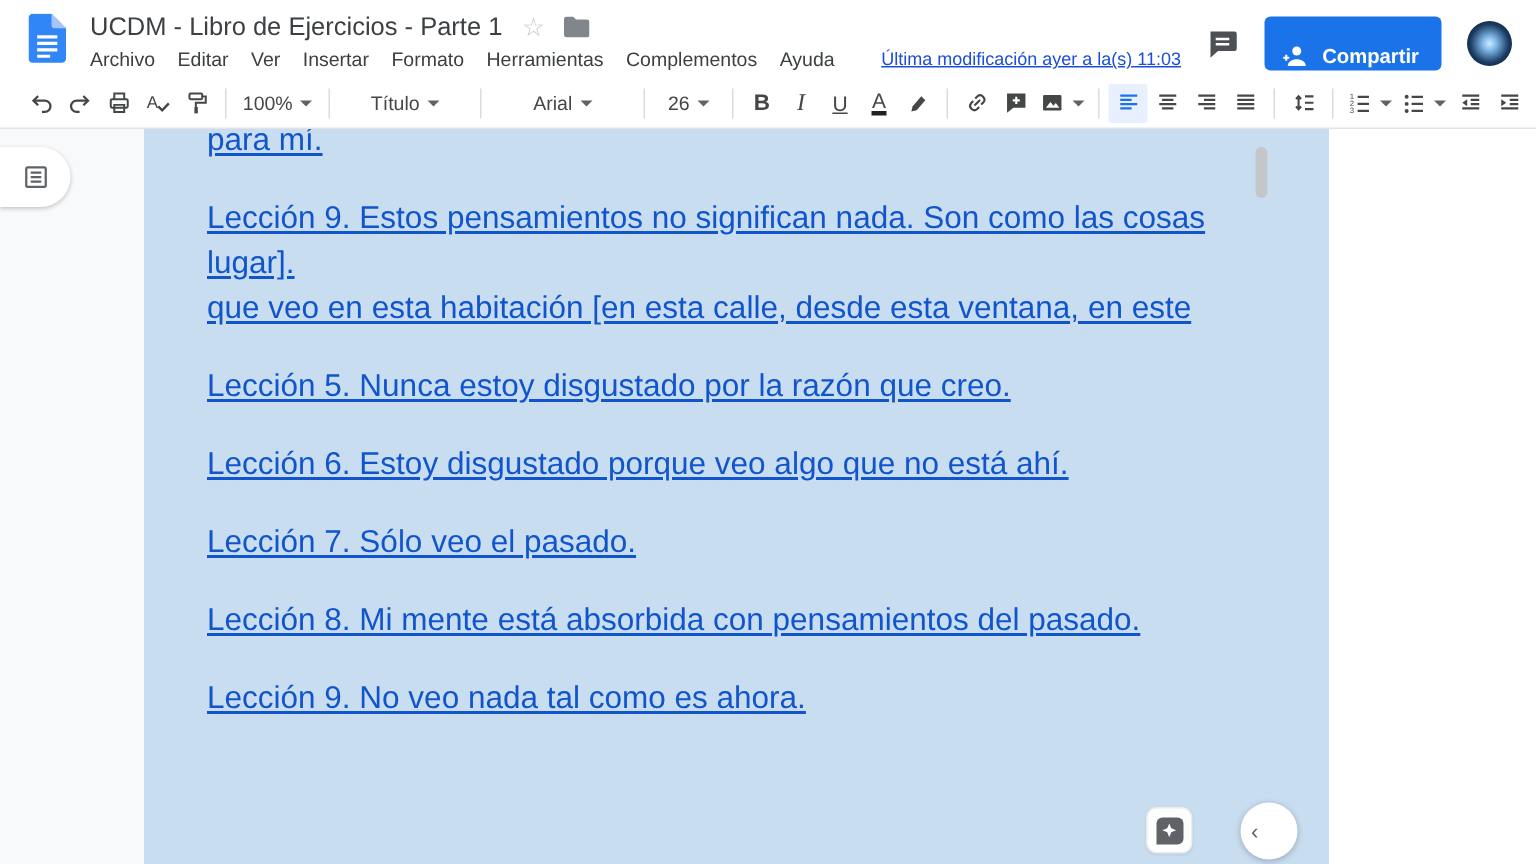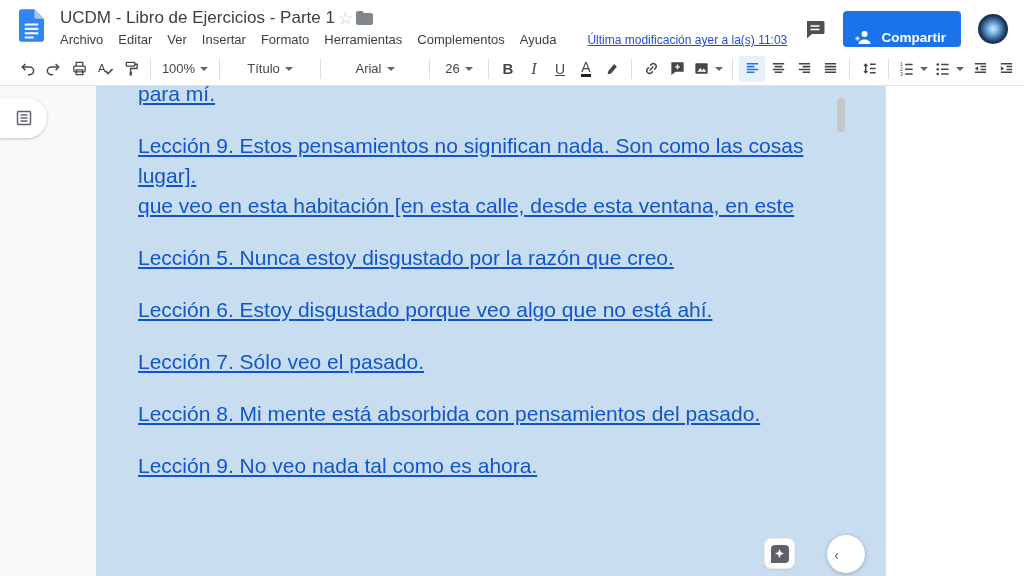--- a/index.html
+++ b/index.html
@@ -2,24 +2,24 @@
 <html style="--accent: #1a73e8; --link: #1155cc; --selection: #c9ddf1;"><head>
 <meta charset="utf-8">
 <style>
   * { margin:0; padding:0; box-sizing:border-box; }
   html,body { width:1024px; height:576px; overflow:hidden; background:#fff;
               font-family:"Liberation Sans", sans-serif; }
 
   
   .titlebar { position:absolute; left:0; top:0; width:1024px; height:52px; background:#fff; z-index:5; }
   .docs-logo { position:absolute; left:19px; top:9px; }
-  .title-row { position:absolute; left:60px; top:8px; display:flex; align-items:center; gap:3px; }
+  .title-row { position:absolute; left:60px; top:8px; display:flex; align-items:center; gap:13px; }
   .doc-title { font-size:17px; color:#3c4043; white-space:nowrap; }
   .star { font-size:17px; color:#c4c7cb; line-height:1; }
-  .menu-row { position:absolute; left:60px; top:32px; display:flex; align-items:flex-end; gap:15px;
+  .menu-row { position:absolute; left:60px; top:32px; display:flex; align-items:flex-start; gap:15px;
               font-size:13px; color:#3c4043; }
   .menu-item { cursor:default; white-space:nowrap; }
   .last-mod { margin-left:16px; font-size:12px; color:#1d4ed8; text-decoration:underline; white-space:nowrap; }
   .tb-right { position:absolute; right:16px; top:11px; display:flex; align-items:center; gap:17px; }
   .share-btn { display:flex; align-items:center; gap:9px; height:36px; padding:17px 15px 0 12px;
                background:var(--accent,#1a73e8); border:none; border-radius:4px; color:#fff;
                font-size:13.5px; font-weight:bold; font-family:inherit; }
   .avatar { width:30px; height:30px; border-radius:50%;
             background:radial-gradient(circle at 50% 50%, #cfeaff 0%, #7fb7e8 22%, #1b3c63 60%, #05080f 100%); }
 

